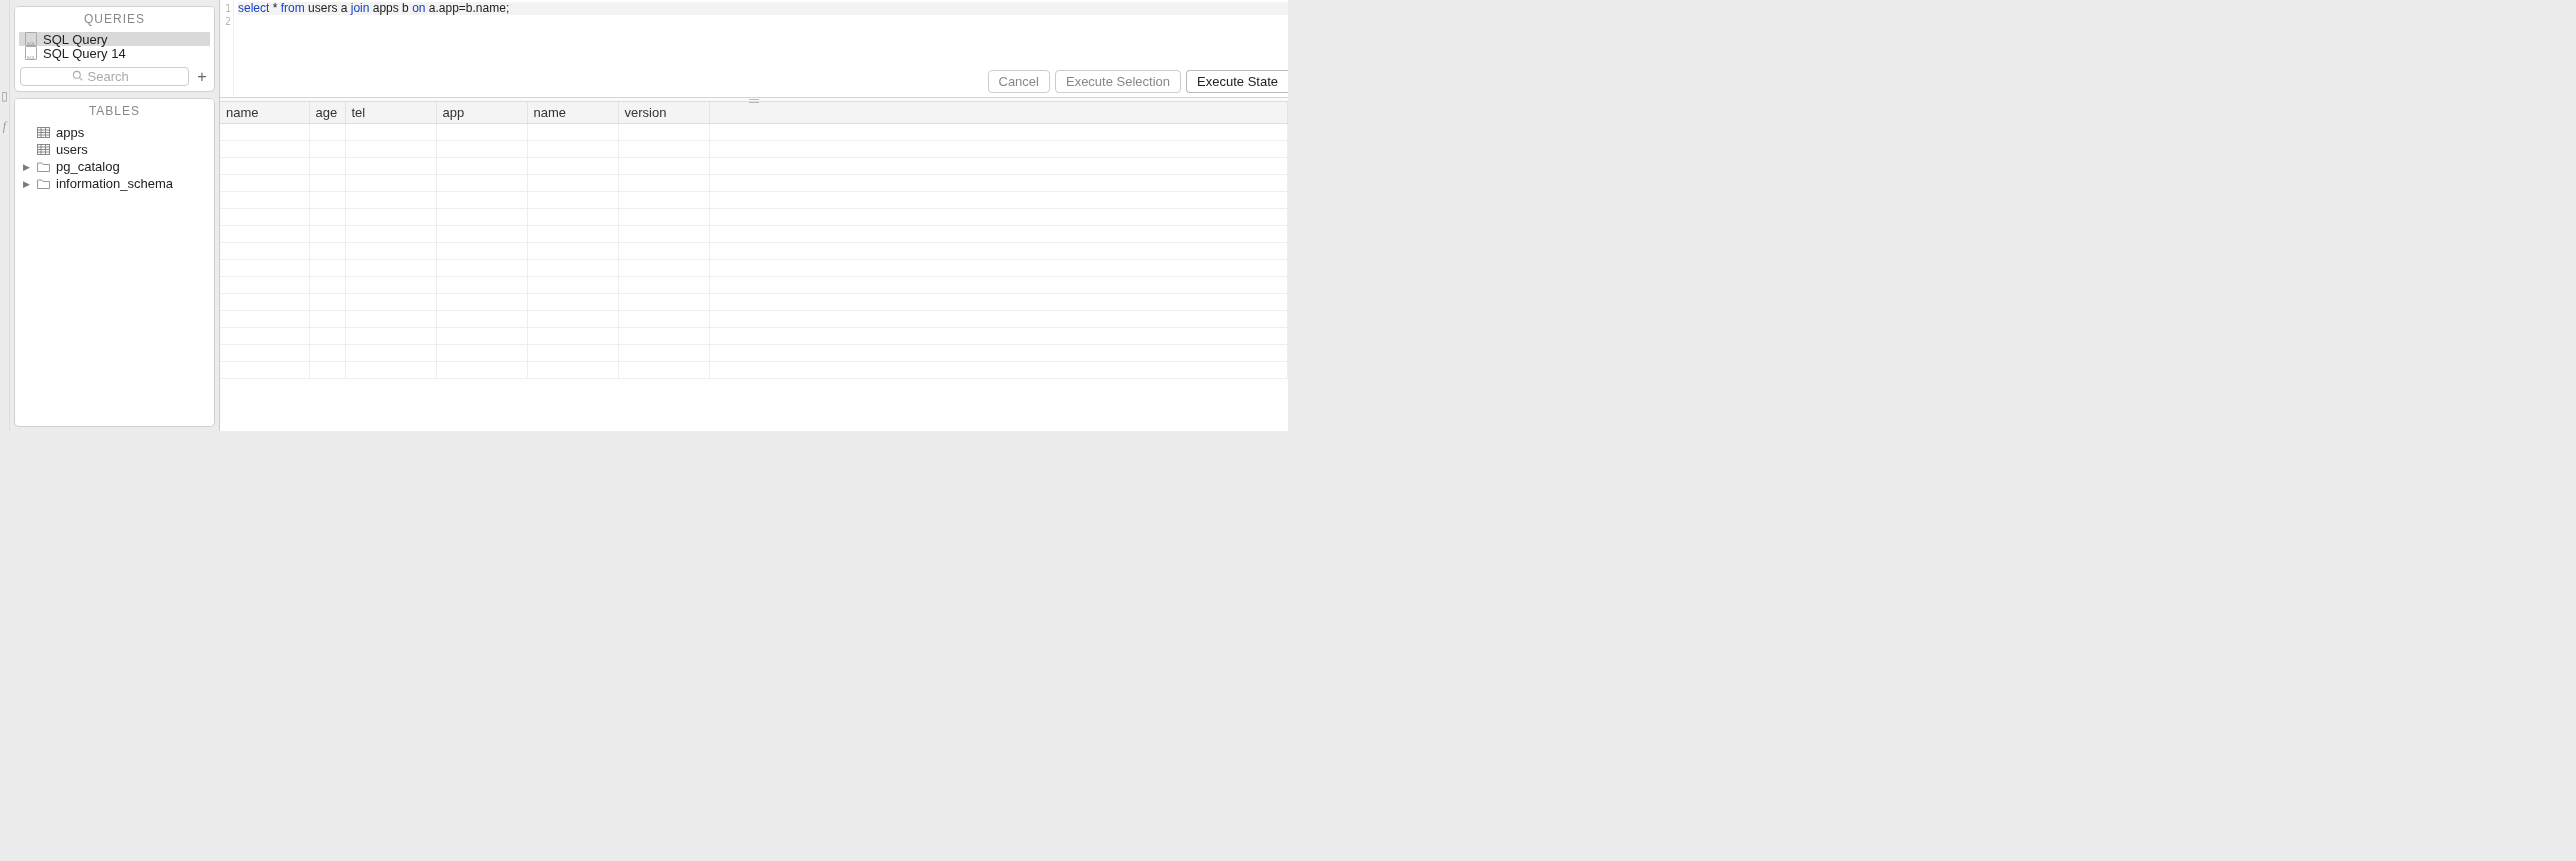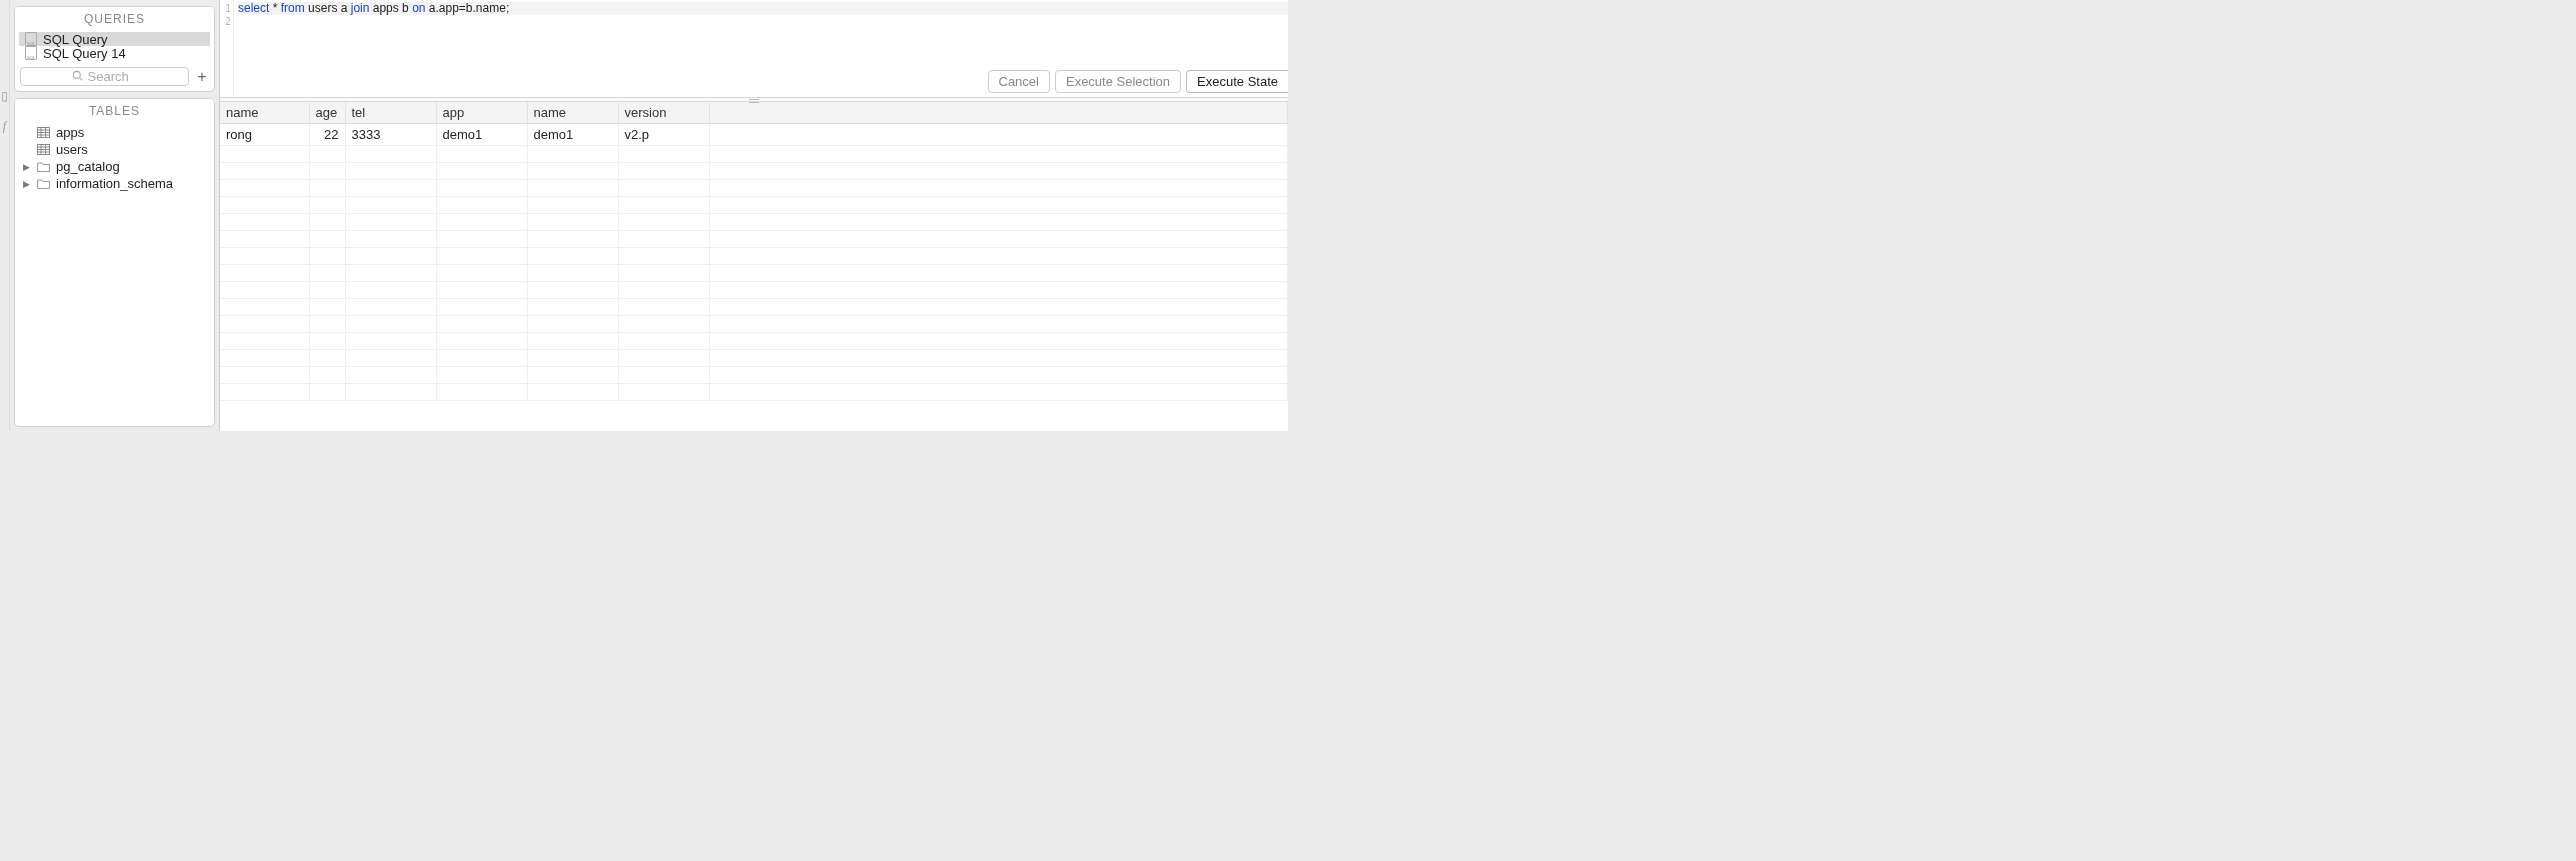--- a/index.html
+++ b/index.html
@@ -377,29 +377,20 @@
             <th>age</th>
             <th>tel</th>
             <th>app</th>
             <th>name</th>
             <th>version</th>
             <th></th>
           </tr>
         </thead>
         <tbody>
           <tr>
-            <td>rong</td>
-            <td class="num">22</td>
-            <td>3333</td>
-            <td>demo1</td>
-            <td>demo1</td>
-            <td>v2.p</td>
-            <td></td>
-          </tr>
-          <tr>
               <td></td>
               <td></td>
               <td></td>
               <td></td>
               <td></td>
               <td></td>
               <td></td>
             </tr>
           <tr>
               <td></td>

